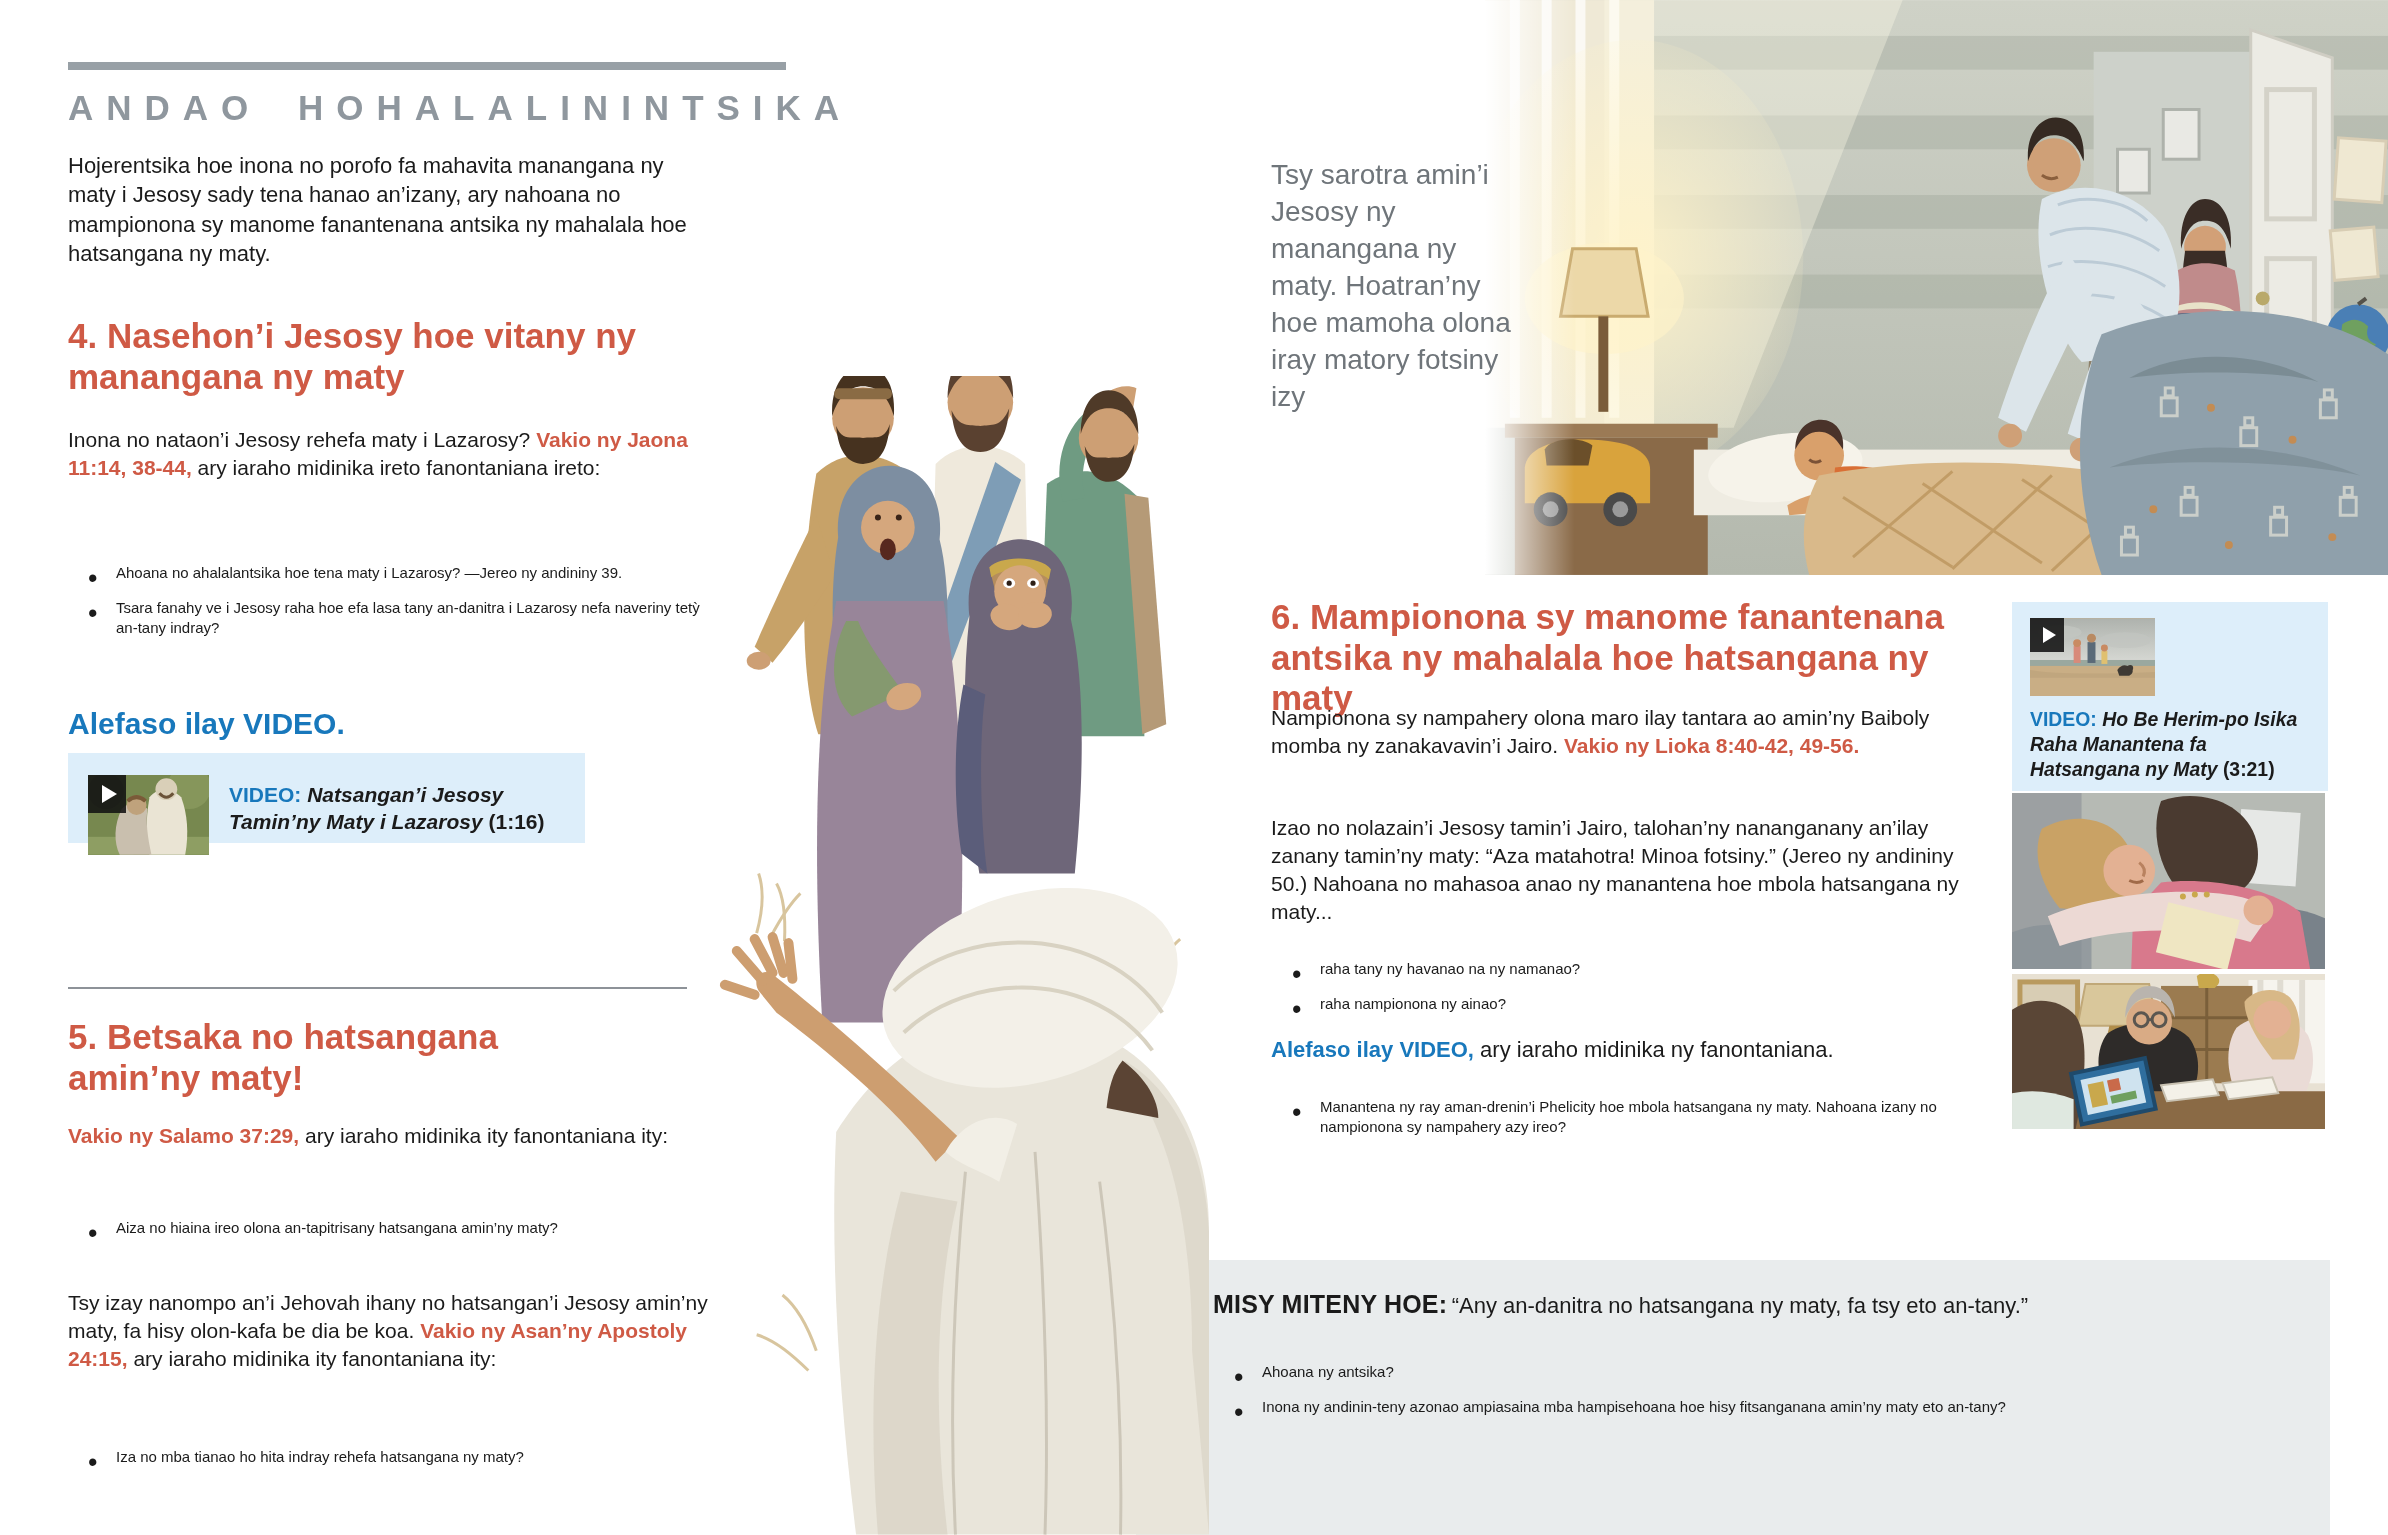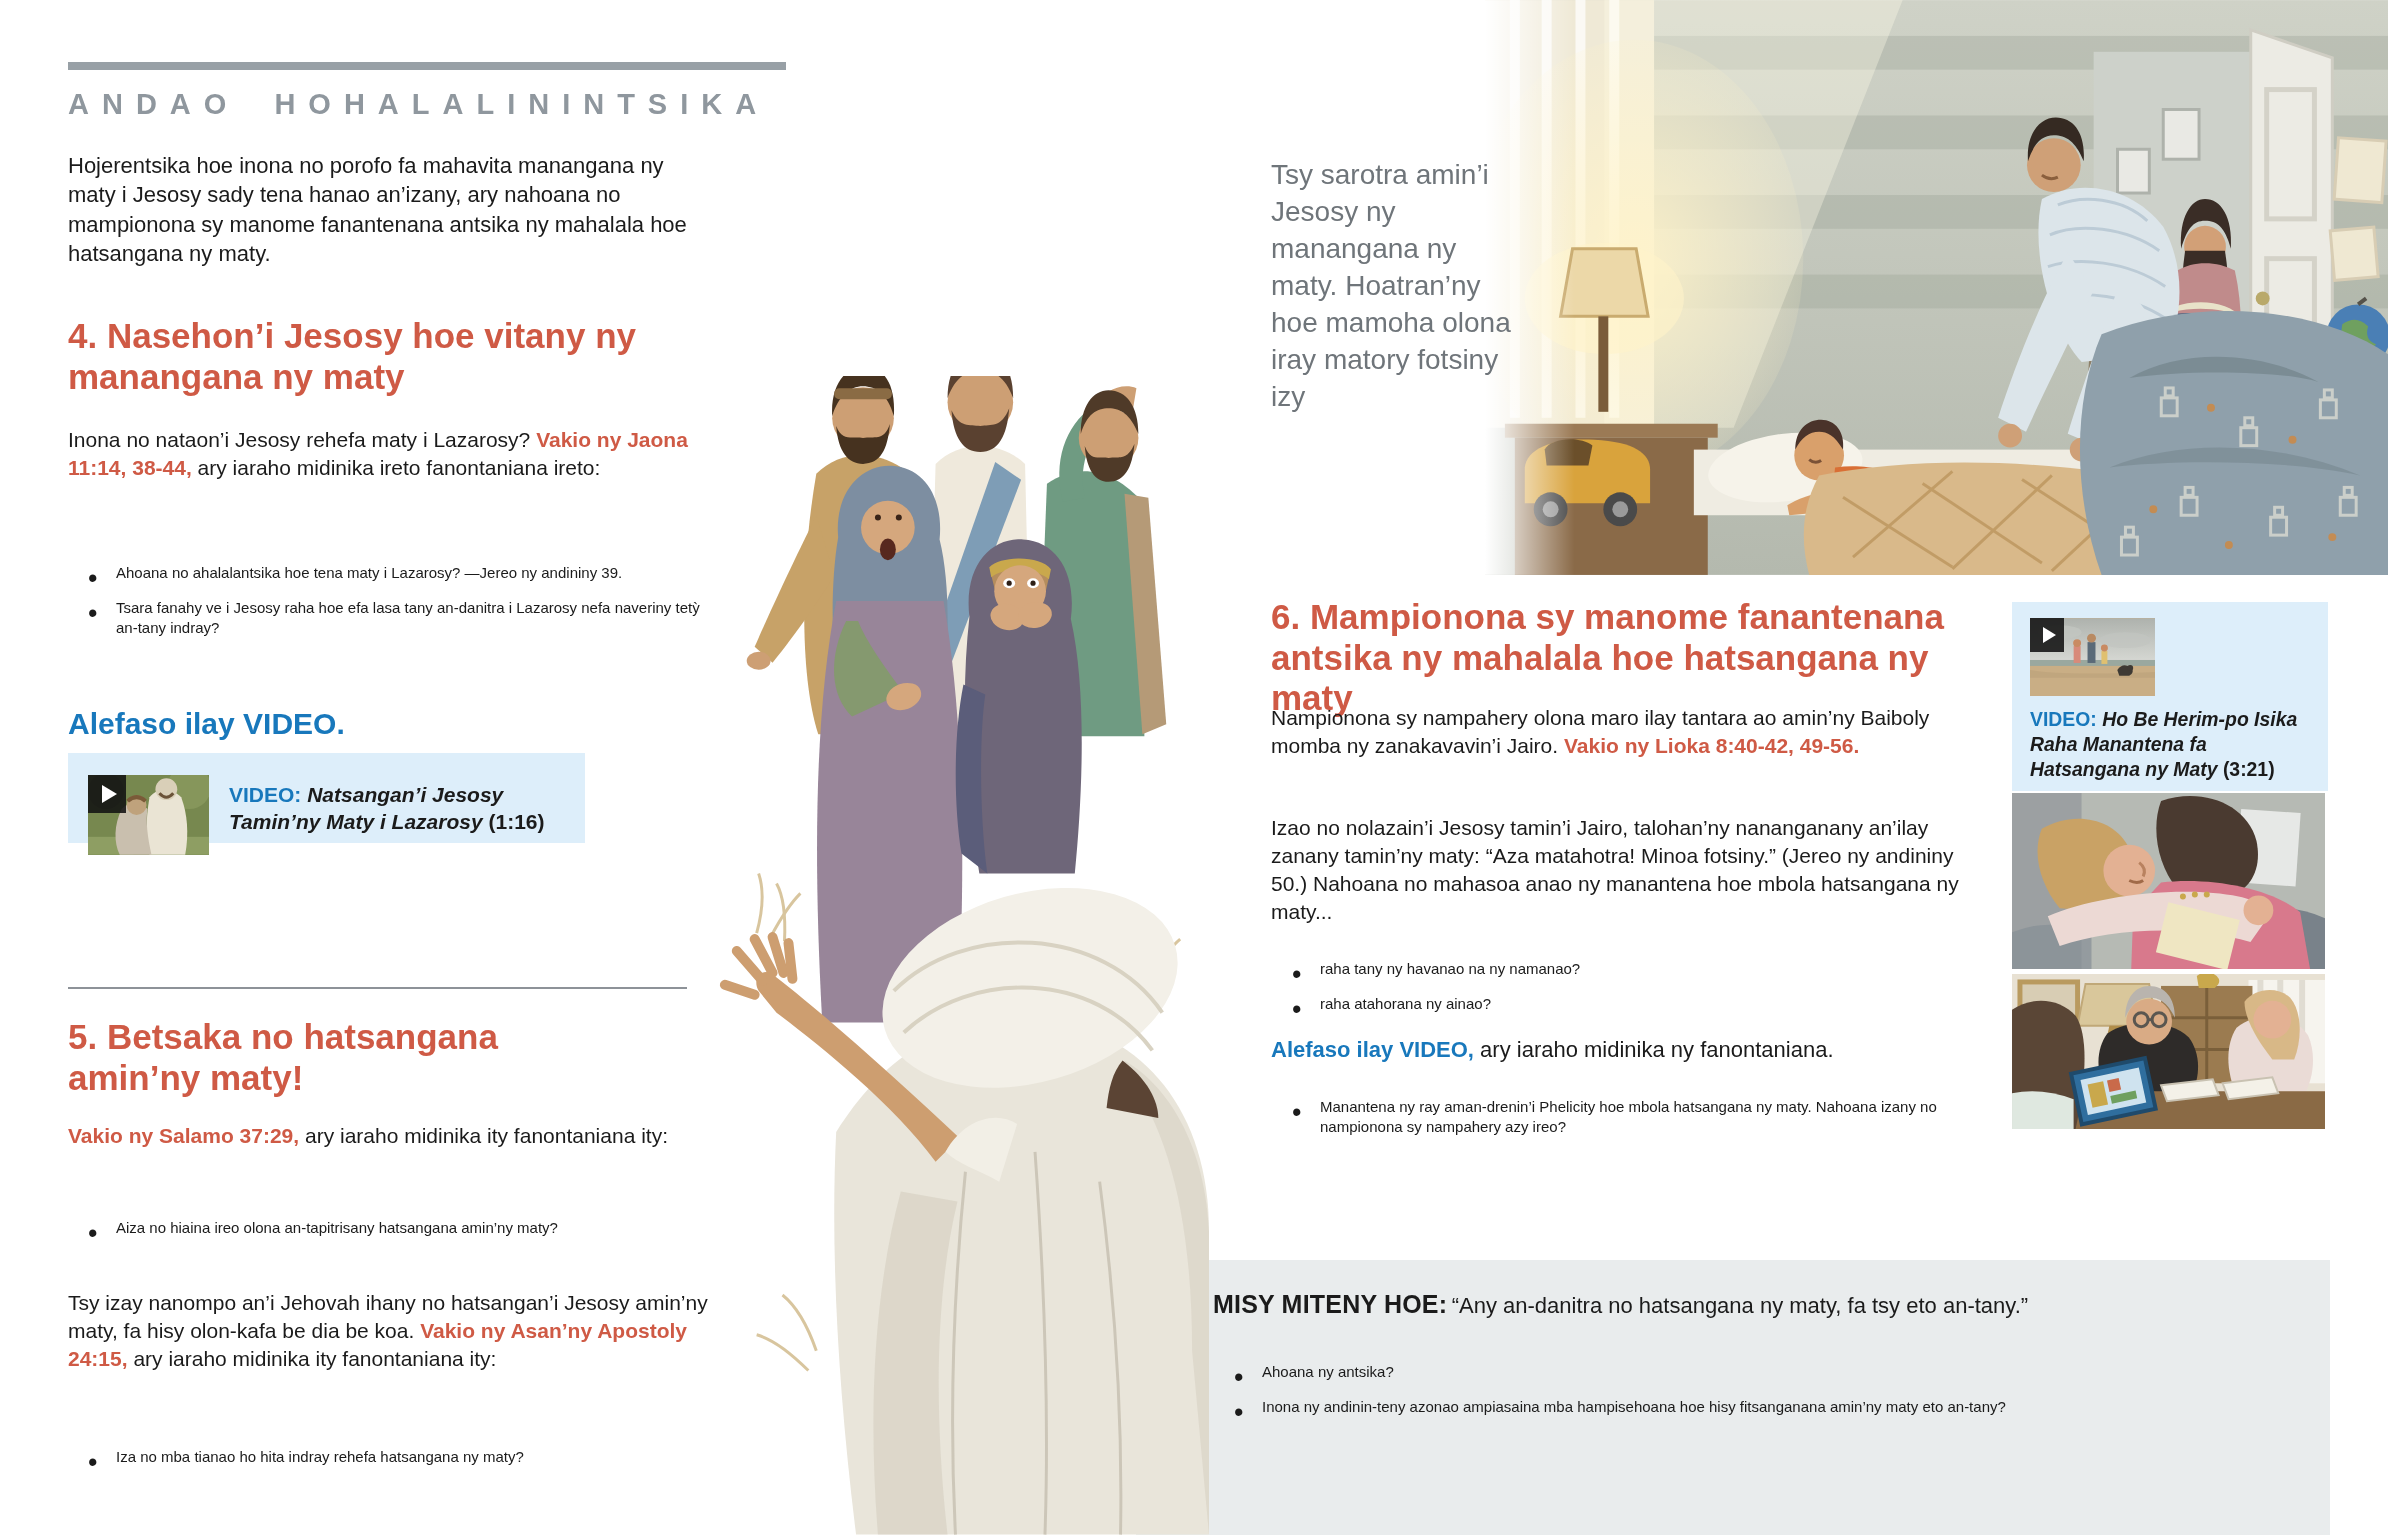--- a/index.html
+++ b/index.html
@@ -15,21 +15,21 @@
   body{
     width:2388px;height:1535px;position:relative;background:#fff;
     font-family:"Liberation Sans", sans-serif;color:var(--ink);overflow:hidden;
   }
   .abs{position:absolute}
   .body-text{font-size:21px;line-height:1.34;margin:0}
   .sec-head{font-size:35px;font-weight:bold;line-height:1.16;color:var(--red);margin:0}
   .scripture{color:var(--red);font-weight:bold;cursor:pointer}
   .blue-link{color:var(--blue);font-weight:bold;cursor:pointer}
   .masthead-rule{background:#98a0a6;height:8px}
-  .masthead-title{font-size:29px;font-weight:bold;color:var(--titlegray);letter-spacing:13px;word-spacing:14px;margin:0;white-space:nowrap}
+  .masthead-title{font-size:35px;font-weight:bold;color:var(--titlegray);letter-spacing:13px;word-spacing:14px;margin:0;white-space:nowrap}
   .caption{font-size:28px;line-height:1.32;color:var(--captiongray);margin:0}
   ul.bullets{list-style:none;margin:16px;padding:0;font-size:15px;line-height:1.34}
   ul.bullets li{position:relative;padding-left:30px;margin-bottom:15px}
   ul.bullets li::before{content:"\2022";position:absolute;left:2px;top:-3px;font-size:27px;color:var(--ink)}
   .divider{height:2px;background:#8d9298}
   .vbox{background:var(--vbox)}
   .vbox .vlabel{color:var(--blue);font-weight:bold;font-style:normal}
   .vbox .vtitle{font-weight:bold;font-style:italic}
   .vbox .vdur{font-weight:bold}
   .thumb{position:absolute;overflow:hidden;background:#7a8a52}
@@ -354,21 +354,21 @@
 <p class="abs caption" style="left:1271px;top:157px;width:249px;z-index:2">Tsy sarotra amin’i Jesosy ny manangana ny maty. Hoatran’ny hoe mamoha olona iray matory fotsiny izy</p>
 
 <h2 class="abs sec-head" style="left:1271px;top:597px;width:736px">6. Mampionona sy manome fanantenana antsika ny mahalala hoe hatsangana ny maty</h2>
 
 <p class="abs body-text" style="left:1271px;top:704px;width:697px"><span>Nampionona sy nampahery olona maro ilay tantara ao amin’ny Baiboly momba ny zanakavavin’i Jairo. </span><span class="scripture">Vakio ny Lioka 8:40-42, 49-56.</span></p>
 
 <p class="abs body-text" style="left:1271px;top:814px;width:716px">Izao no nolazain’i Jesosy tamin’i Jairo, talohan’ny nananganany an’ilay zanany tamin’ny maty: “Aza matahotra! Minoa fotsiny.” (Jereo ny andininy 50.) Nahoana no mahasoa anao ny manantena hoe mbola hatsangana ny maty...</p>
 
 <ul class="abs bullets" style="left:1274px;top:943px;width:677px">
   <li>raha tany ny havanao na ny namanao?</li>
-  <li>raha atahorana ny ainao?</li>
+  <li>raha nampionona ny ainao?</li>
 </ul>
 
 <p class="abs body-text" style="left:1271px;top:1035px;width:697px;font-size:22px"><span class="blue-link">Alefaso ilay VIDEO,</span><span> ary iaraho midinika ny fanontaniana.</span></p>
 
 <ul class="abs bullets" style="left:1274px;top:1081px;width:657px">
   <li>Manantena ny ray aman-drenin’i Phelicity hoe mbola hatsangana ny maty. Nahoana izany no nampionona sy nampahery azy ireo?</li>
 </ul>
 
 <div class="abs vbox" style="left:2012px;top:602px;width:316px;height:189px">
   <div class="thumb" style="left:18px;top:16px;width:125px;height:78px;background:#c9ae85">

